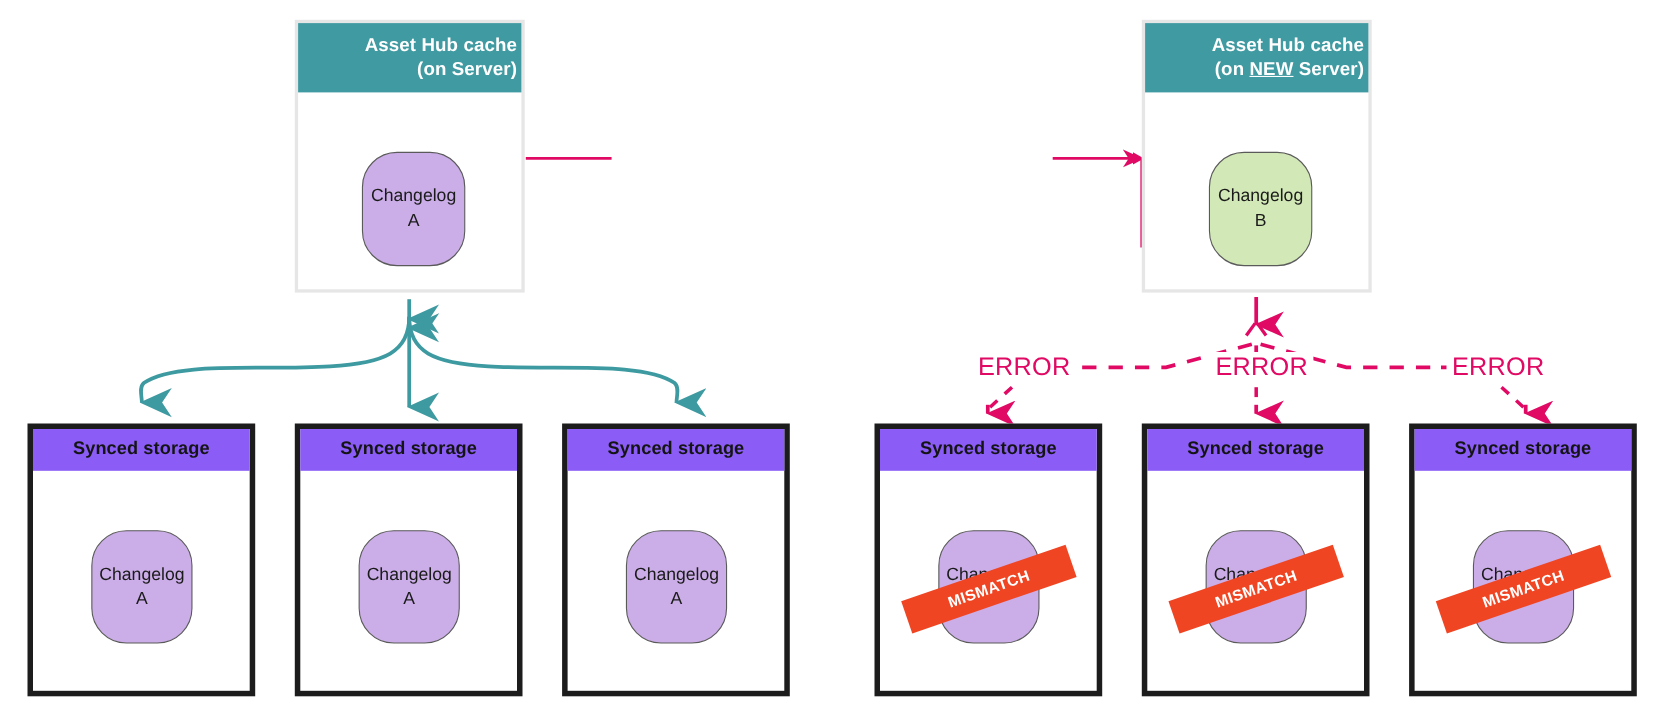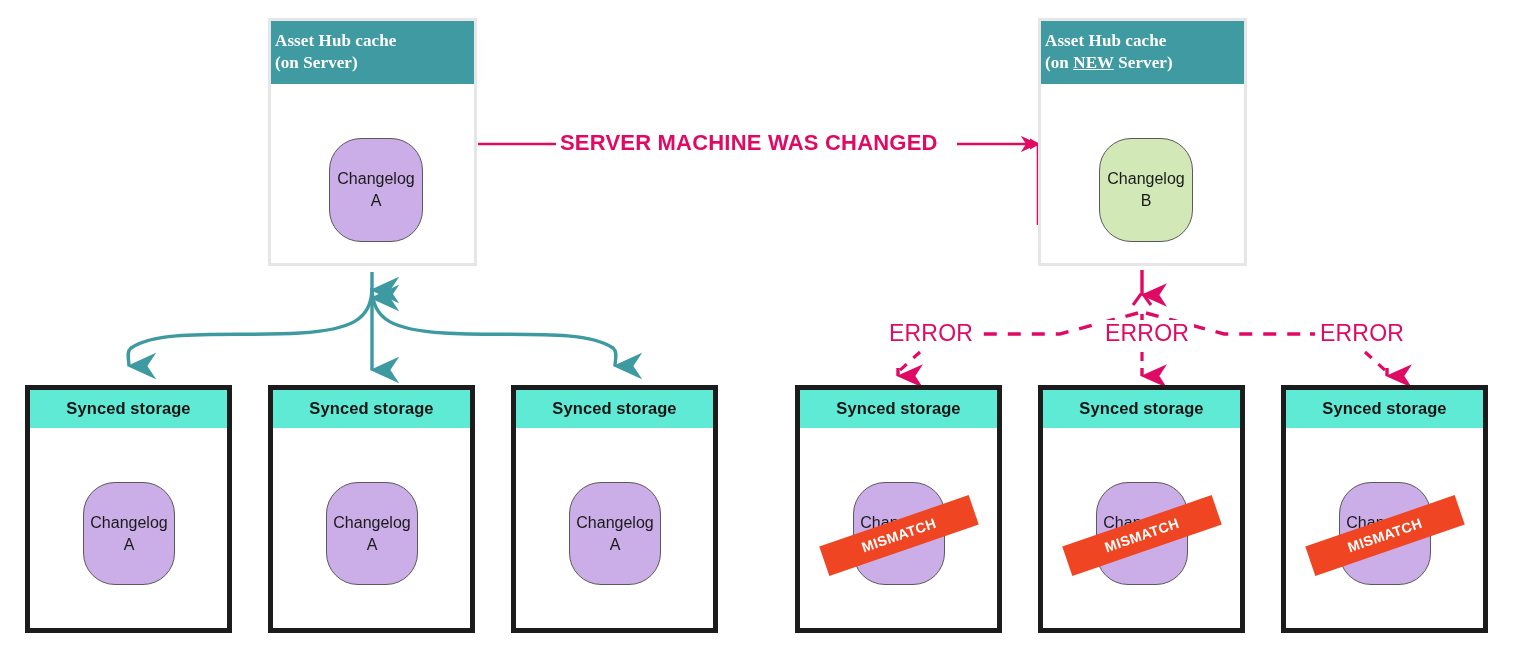--- a/index.html
+++ b/index.html
@@ -29,39 +29,38 @@
     position: absolute;
     border: 3px solid #e6e6e6;
     background: #ffffff;
   }
   .cache-header {
     background: #409AA1;
     color: #ffffff;
     font-weight: bold;
     font-size: 17px;
     line-height: 1.28;
-    text-align: left;
+    text-align: right;
     padding: 9px 4px 10px 4px;
     letter-spacing: .1px;
-    font-family: Liberation Serif, serif;
   }
   .cache-header u { text-decoration: underline; }
   .cache-body {
     position: relative;
     height: calc(100% - 66px);
   }
 
   
   .storage-panel {
     position: absolute;
     border: 5px solid #1c1c1c;
     background: #ffffff;
   }
   .storage-header {
-    background: #5eead4;
+    background: #8b5cf6;
     color: #141414;
     font-weight: bold;
     font-size: 16.5px;
     text-align: center;
     padding: 9px 4px 10px 4px;
     letter-spacing: .1px;
   }
   .storage-body {
     position: relative;
     height: calc(100% - 40px);
@@ -205,21 +204,20 @@
       <span>(on </span><u>NEW</u><span> Server)</span>
     </div>
     <div class="cache-body">
       <div class="chip green" style="left:58px; top:54px; width:94px; height:104px;">
         <span>Changelog</span>
         <span class="chip-l2">B</span>
       </div>
     </div>
   </div>
 
-  <div class="banner-label" style="left:560px; top:130px;">SERVER MACHINE WAS CHANGED</div>
 
   <div class="storage-panel" style="left:25px; top:385px; width:207px; height:248px;">
     <div class="storage-header">Synced storage</div>
     <div class="storage-body">
       <div class="chip purple" style="left:53px; top:54px; width:92px; height:103px;">
         <span>Changelog</span>
         <span class="chip-l2">A</span>
       </div>
     </div>
   </div>

